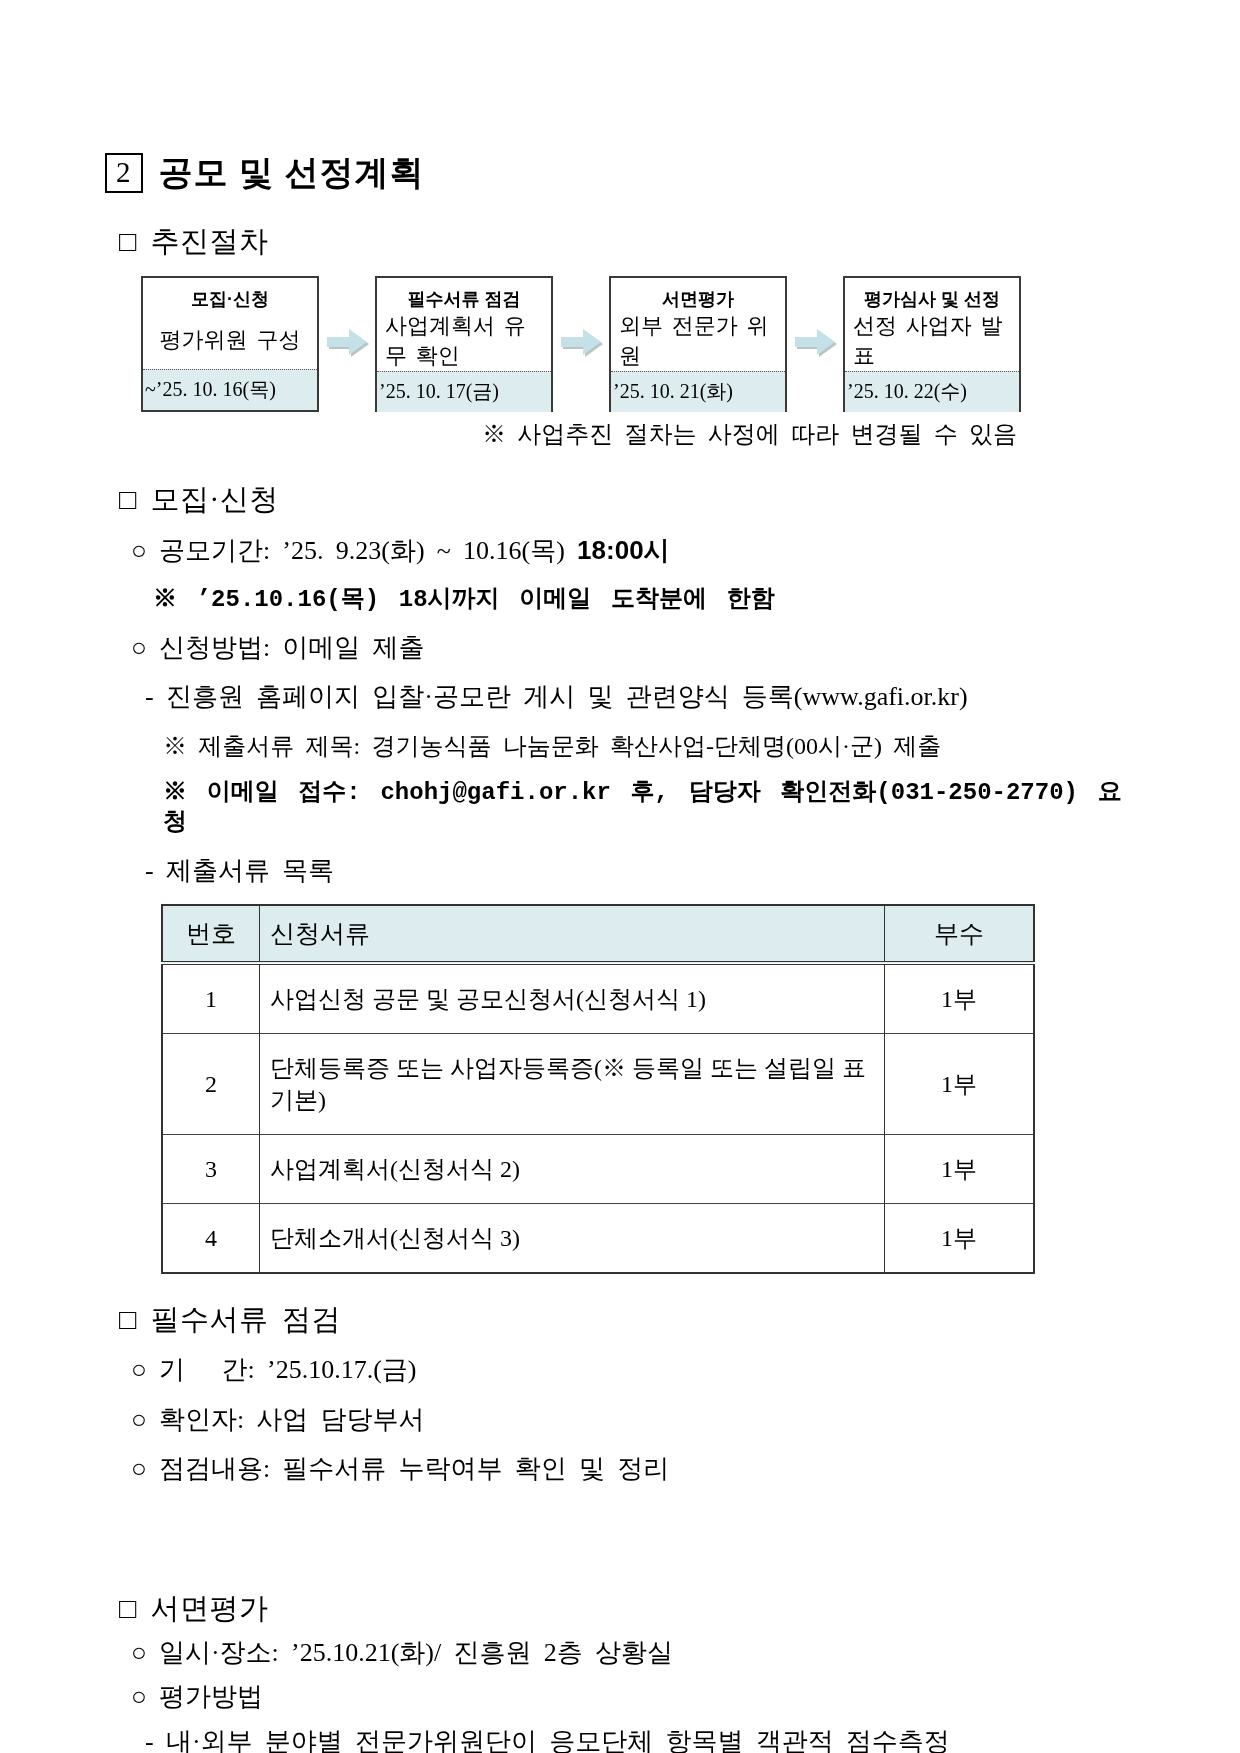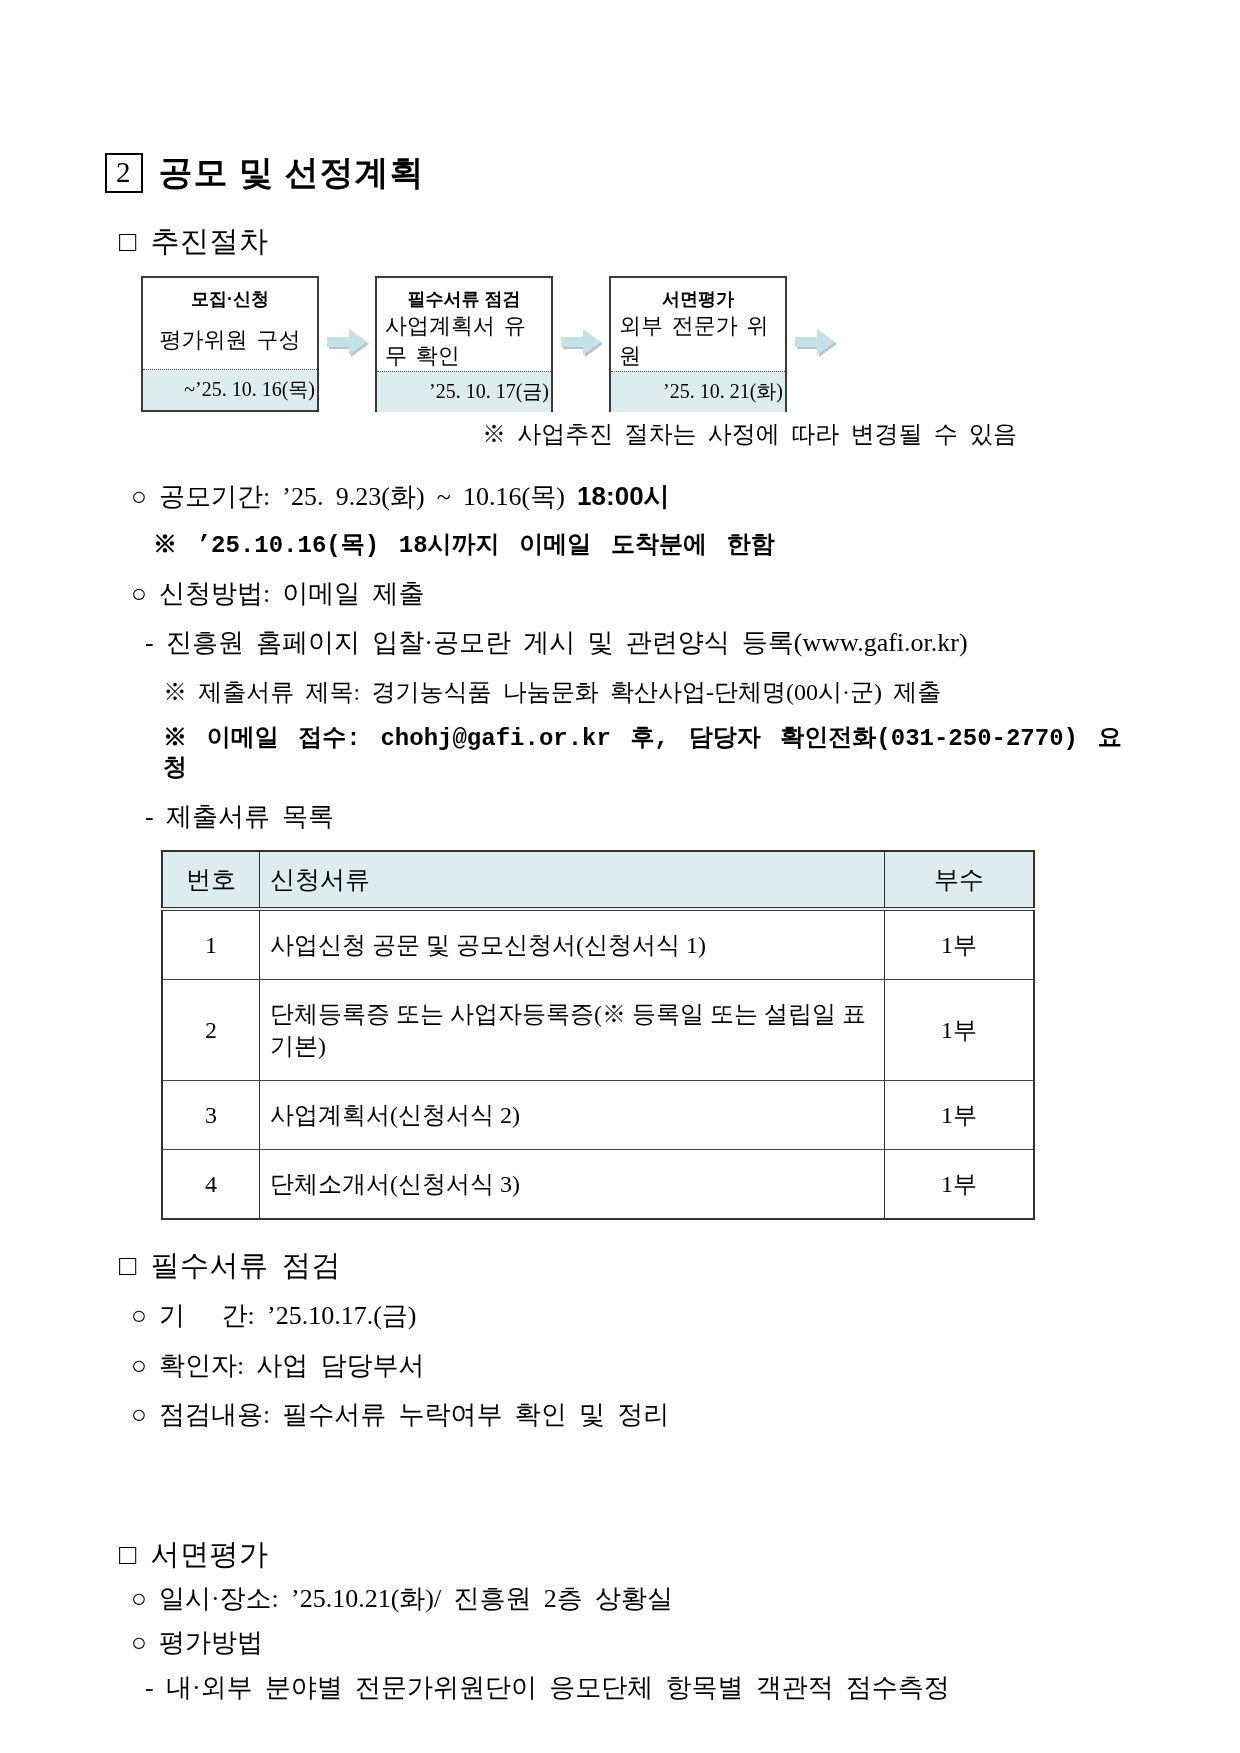--- a/index.html
+++ b/index.html
@@ -50,21 +50,21 @@
     text-align:center;font-family:"Liberation Sans","DejaVu Sans",sans-serif;
     font-weight:bold;font-size:18px;padding:9px 2px 0 2px;
   }
   .step-desc{
     flex:1;display:flex;align-items:center;justify-content:center;
     font-size:22px;word-spacing:.15em;padding:0 8px;
   }
   .step-date{
     border-top:1px dotted #555;
     background:var(--step-date-bg,#dcecef);
-    text-align:right;font-size:20px;padding:6px 2px 7px 2px;
+    text-align:left;font-size:20px;padding:6px 2px 7px 2px;
   }
   .arrow{align-self:center;margin:0 6px;filter:drop-shadow(2.5px 2.5px 0 rgba(130,148,152,.55));}
   .flow-note{
     width:912px;text-align:right;font-size:24px;word-spacing:.22em;margin:4px 0 30px 0;
   }
   
   .doc-table{
     border-collapse:collapse;margin:14px 0 24px 56px;
     width:838px;table-layout:fixed;
     border:2px solid #333;
@@ -121,24 +121,30 @@
     <div class="step">
       <div class="step-title">서면평가</div>
       <div class="step-desc">외부 전문가 위원</div>
       <div class="step-date">’25. 10. 21(화)</div>
     </div>
     <span class="arrow">
       <svg width="44" height="32" viewBox="0 0 44 32">
           <path d="M2 11 L24 11 L24 3 L42 16 L24 29 L24 21 L2 21 Z" fill="#c3e1e7"></path>
         </svg>
     </span>
+    <div class="step">
+      <div class="step-title">평가심사 및 선정</div>
+      <div class="step-desc">선정 사업자 발표</div>
+      <div class="step-date">’25. 10. 22(수)</div>
+    </div>
   </div>
 
   <div class="flow-note pre">※ 사업추진 절차는 사정에 따라 변경될 수 있음</div>
 
+  <div class="h2 pre">□ 모집·신청</div>
 
   <div class="line pre"><span class="pre">○ 공모기간: ’25. 9.23(화) ~ 10.16(목) </span><span class="em">18:00시</span></div>
 
   <div class="line bold indent-note pre">※ ’25.10.16(목) 18시까지 이메일 도착분에 한함</div>
 
   <div class="line pre">○ 신청방법: 이메일 제출</div>
 
   <div class="line indent-dash pre">- 진흥원 홈페이지 입찰·공모란 게시 및 관련양식 등록(www.gafi.or.kr)</div>
 
   <div class="line indent-note2 pre">※ 제출서류 제목: 경기농식품 나눔문화 확산사업-단체명(00시·군) 제출</div>

